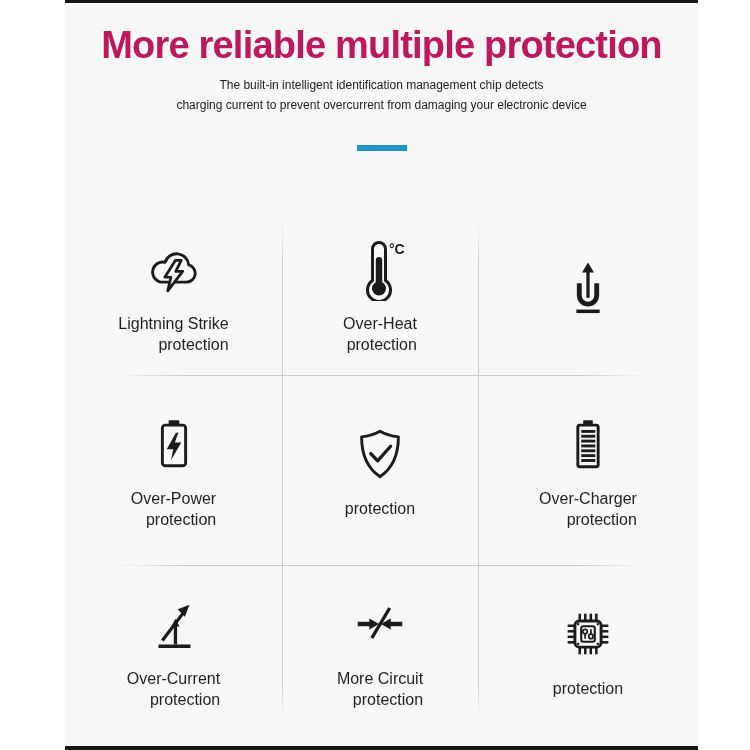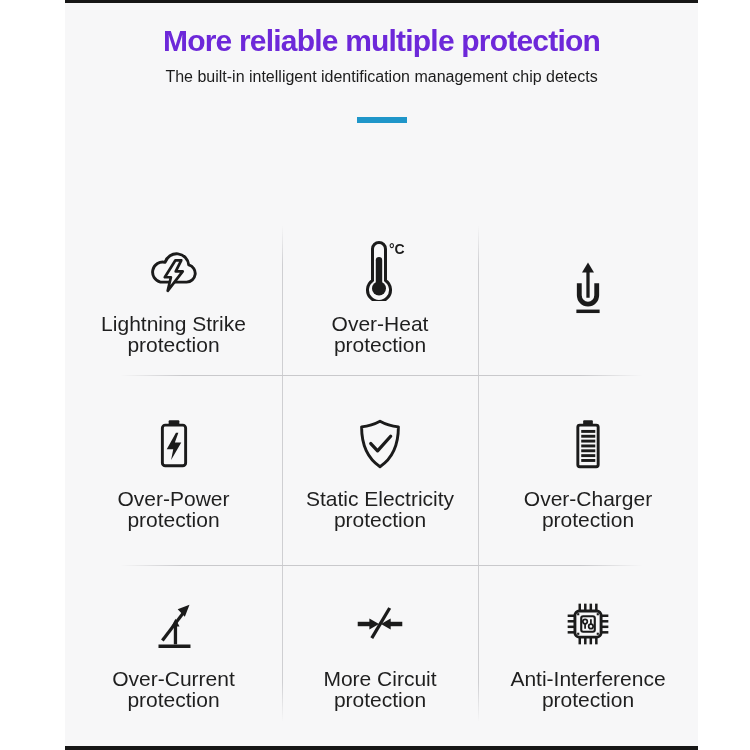--- a/index.html
+++ b/index.html
@@ -8,31 +8,31 @@
     font-family:"Liberation Sans", sans-serif;overflow:hidden;
   }
   .panel{
     position:absolute;left:65px;top:0;width:633px;height:750px;
     background:#f7f7f8;
   }
   .edge-bar-top{position:absolute;top:0;left:0;width:100%;height:3px;background:#161616;}
   .edge-bar-bottom{position:absolute;bottom:0;left:0;width:100%;height:4px;background:#161616;}
   .header{padding-top:24px;text-align:center;}
   .title{
-    font-size:30px;font-weight:bold;color:#6d28d9;letter-spacing:-0.8px;
-  }
-  .subtitle{margin-top:9px;font-size:16px;line-height:19.5px;color:#1c1c1c;}
+    font-size:38px;font-weight:bold;color:#be185d;letter-spacing:-0.8px;
+  }
+  .subtitle{margin-top:9px;font-size:12px;line-height:19.5px;color:#1c1c1c;}
   .accent-divider{width:50px;height:6px;margin:30px auto 0;background:#1f96c9;}
   .grid{
     position:absolute;left:0;top:215px;width:633px;height:520px;
     display:grid;grid-template-columns:217px 196px 220px;grid-template-rows:160px 190px 170px;
   }
   .cell{display:flex;flex-direction:column;align-items:center;justify-content:center;}
   .icon-box{height:66px;display:flex;align-items:center;justify-content:center;margin-bottom:11px;}
-  .label{font-size:21px;line-height:21px;color:#1f1f1f;text-align:center;}
+  .label{font-size:16px;line-height:21px;color:#1f1f1f;text-align:right;}
   .vdiv{
     position:absolute;width:1px;top:10px;height:497px;
     background:linear-gradient(to bottom, rgba(0,0,0,0) 0%, #cfcfd2 8%, #cfcfd2 92%, rgba(0,0,0,0) 100%);
   }
   .vdiv.v1{left:217px;}
   .vdiv.v2{left:413px;}
   .hdiv{
     position:absolute;height:1px;left:55px;width:523px;
     background:linear-gradient(to right, rgba(0,0,0,0) 0%, #c9c9cc 12%, #c9c9cc 88%, rgba(0,0,0,0) 100%);
   }
@@ -46,20 +46,21 @@
 </head>
 <body>
 
 <div class="panel">
   <div class="edge-bar-top"></div>
 
   <div class="header">
     <div class="title">More reliable multiple protection</div>
     <div class="subtitle">
       <div>The built-in intelligent identification management chip detects</div>
+      <div>charging current to prevent overcurrent from damaging your electronic device</div>
     </div>
     <div class="accent-divider"></div>
   </div>
 
   <div class="grid">
     <div class="vdiv v1"></div>
     <div class="vdiv v2"></div>
     <div class="hdiv h1"></div>
     <div class="hdiv h2"></div>
 
@@ -117,21 +118,20 @@
     </div>
 
     <div class="cell">
       <div class="icon-box">
         <svg width="62" height="62" viewBox="0 0 64 64">
           <path class="stroke" d="M32 8.5 C37.5 11.5 44 13.5 51 14.3 C51 32 45.5 46.5 32 55.5 C18.5 46.5 13 32 13 14.3 C20 13.5 26.5 11.5 32 8.5 Z"></path>
           <polyline points="22.5,31.5 29.5,39 43,24" fill="none" stroke="#1b1b1b" stroke-width="3.4" stroke-linecap="round" stroke-linejoin="round"></polyline>
         </svg>
       </div>
       <div class="label">
-        <div>Static Electricity</div>
         <div>protection</div>
       </div>
     </div>
 
     <div class="cell">
       <div class="icon-box">
         <svg width="62" height="62" viewBox="0 0 64 64">
           <rect class="fillDark" x="27" y="7.5" width="10" height="5.5" rx="1"></rect>
           <rect class="stroke" x="21.5" y="12.5" width="21" height="43" rx="2"></rect>
           <g class="fillDark">
@@ -212,20 +212,19 @@
           <line x1="35" y1="27" x2="35" y2="32.2" stroke="#1b1b1b" stroke-width="1.8"></line>
           <g class="fillDark">
             <rect x="20.8" y="20.8" width="2.2" height="2.2"></rect>
               <rect x="41" y="20.8" width="2.2" height="2.2"></rect>
             <rect x="20.8" y="41" width="2.2" height="2.2"></rect>
               <rect x="41" y="41" width="2.2" height="2.2"></rect>
           </g>
         </svg>
       </div>
       <div class="label">
-        <div>Anti-Interference</div>
         <div>protection</div>
       </div>
     </div>
   </div>
 
   <div class="edge-bar-bottom"></div>
 </div>
 
 </body></html>

